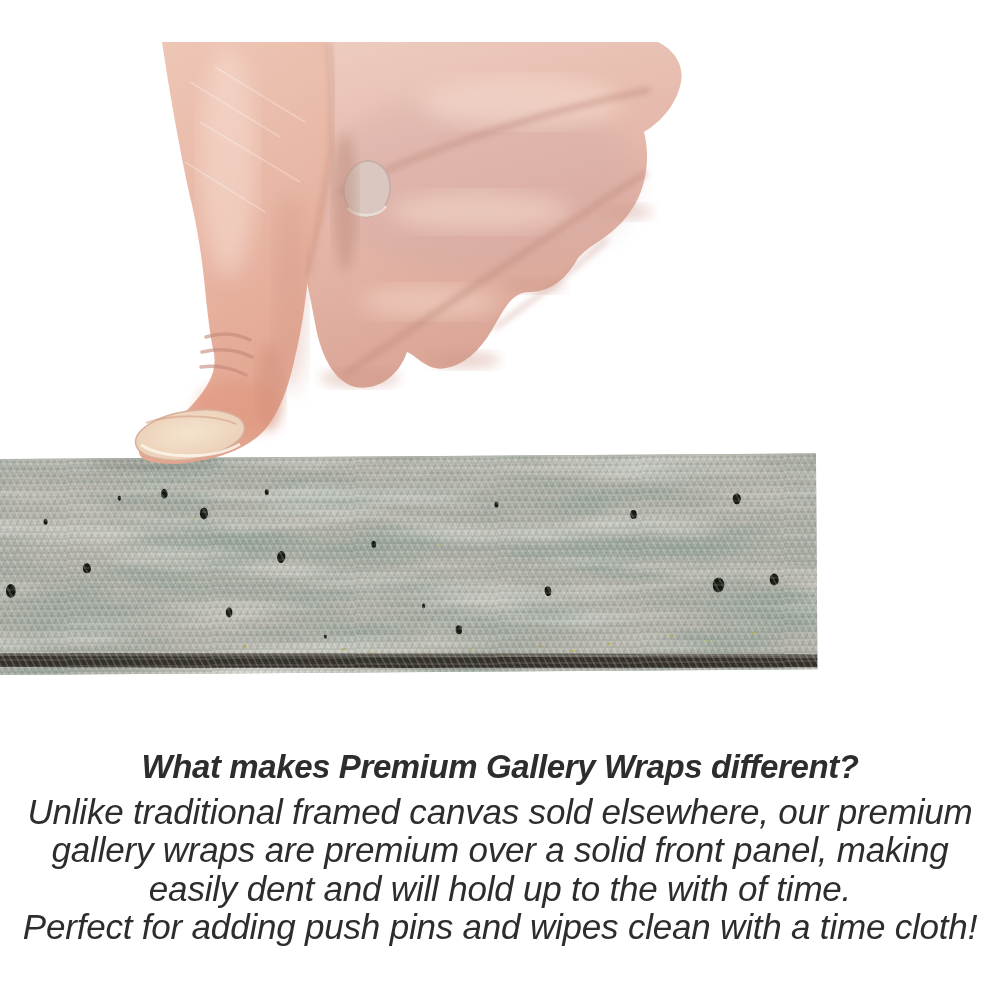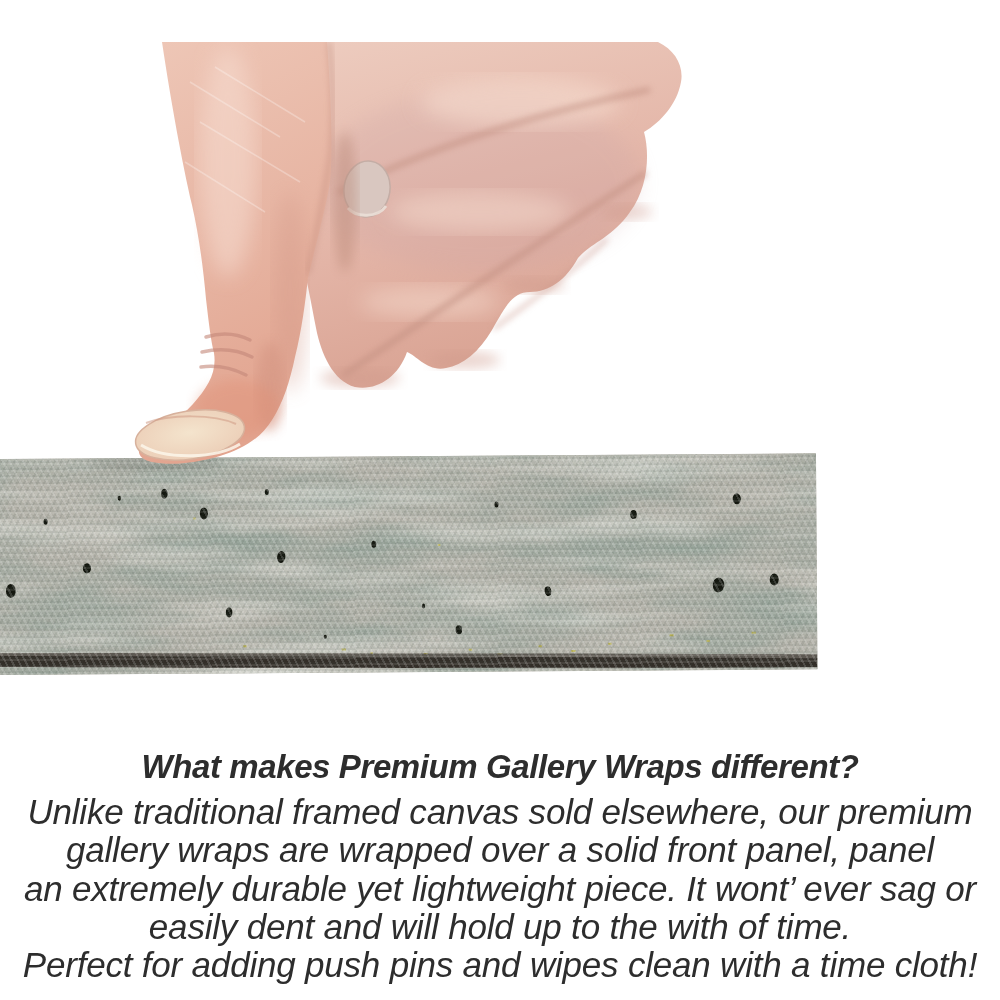--- a/index.html
+++ b/index.html
@@ -220,19 +220,18 @@
           <path d="M141,403 C 165,418 216,417 240,402" stroke="#fbf6ea" stroke-width="3" fill="none" opacity="0.85"></path>
           <path d="M146,381 C 170,372 214,372 236,382" stroke="#cf9b85" stroke-width="2" fill="none" opacity="0.55"></path>
         </g>
       </g>
     </svg>
   </div>
 
   <div class="caption">
     <div class="heading">What makes Premium Gallery Wraps different?</div>
     <div class="line">Unlike traditional framed canvas sold elsewhere, our premium</div>
-    <div class="line">gallery wraps are wrapped over a solid front panel, panel</div>
-    <div class="line">an extremely durable yet lightweight piece. It wont’ ever sag or</div>
+    <div class="line">gallery wraps are premium over a solid front panel, making</div>
     <div class="line">easily dent and will hold up to the with of time.</div>
     <div class="line">Perfect for adding push pins and wipes clean with a time cloth!</div>
   </div>
 
 </div>
 
 </body></html>

